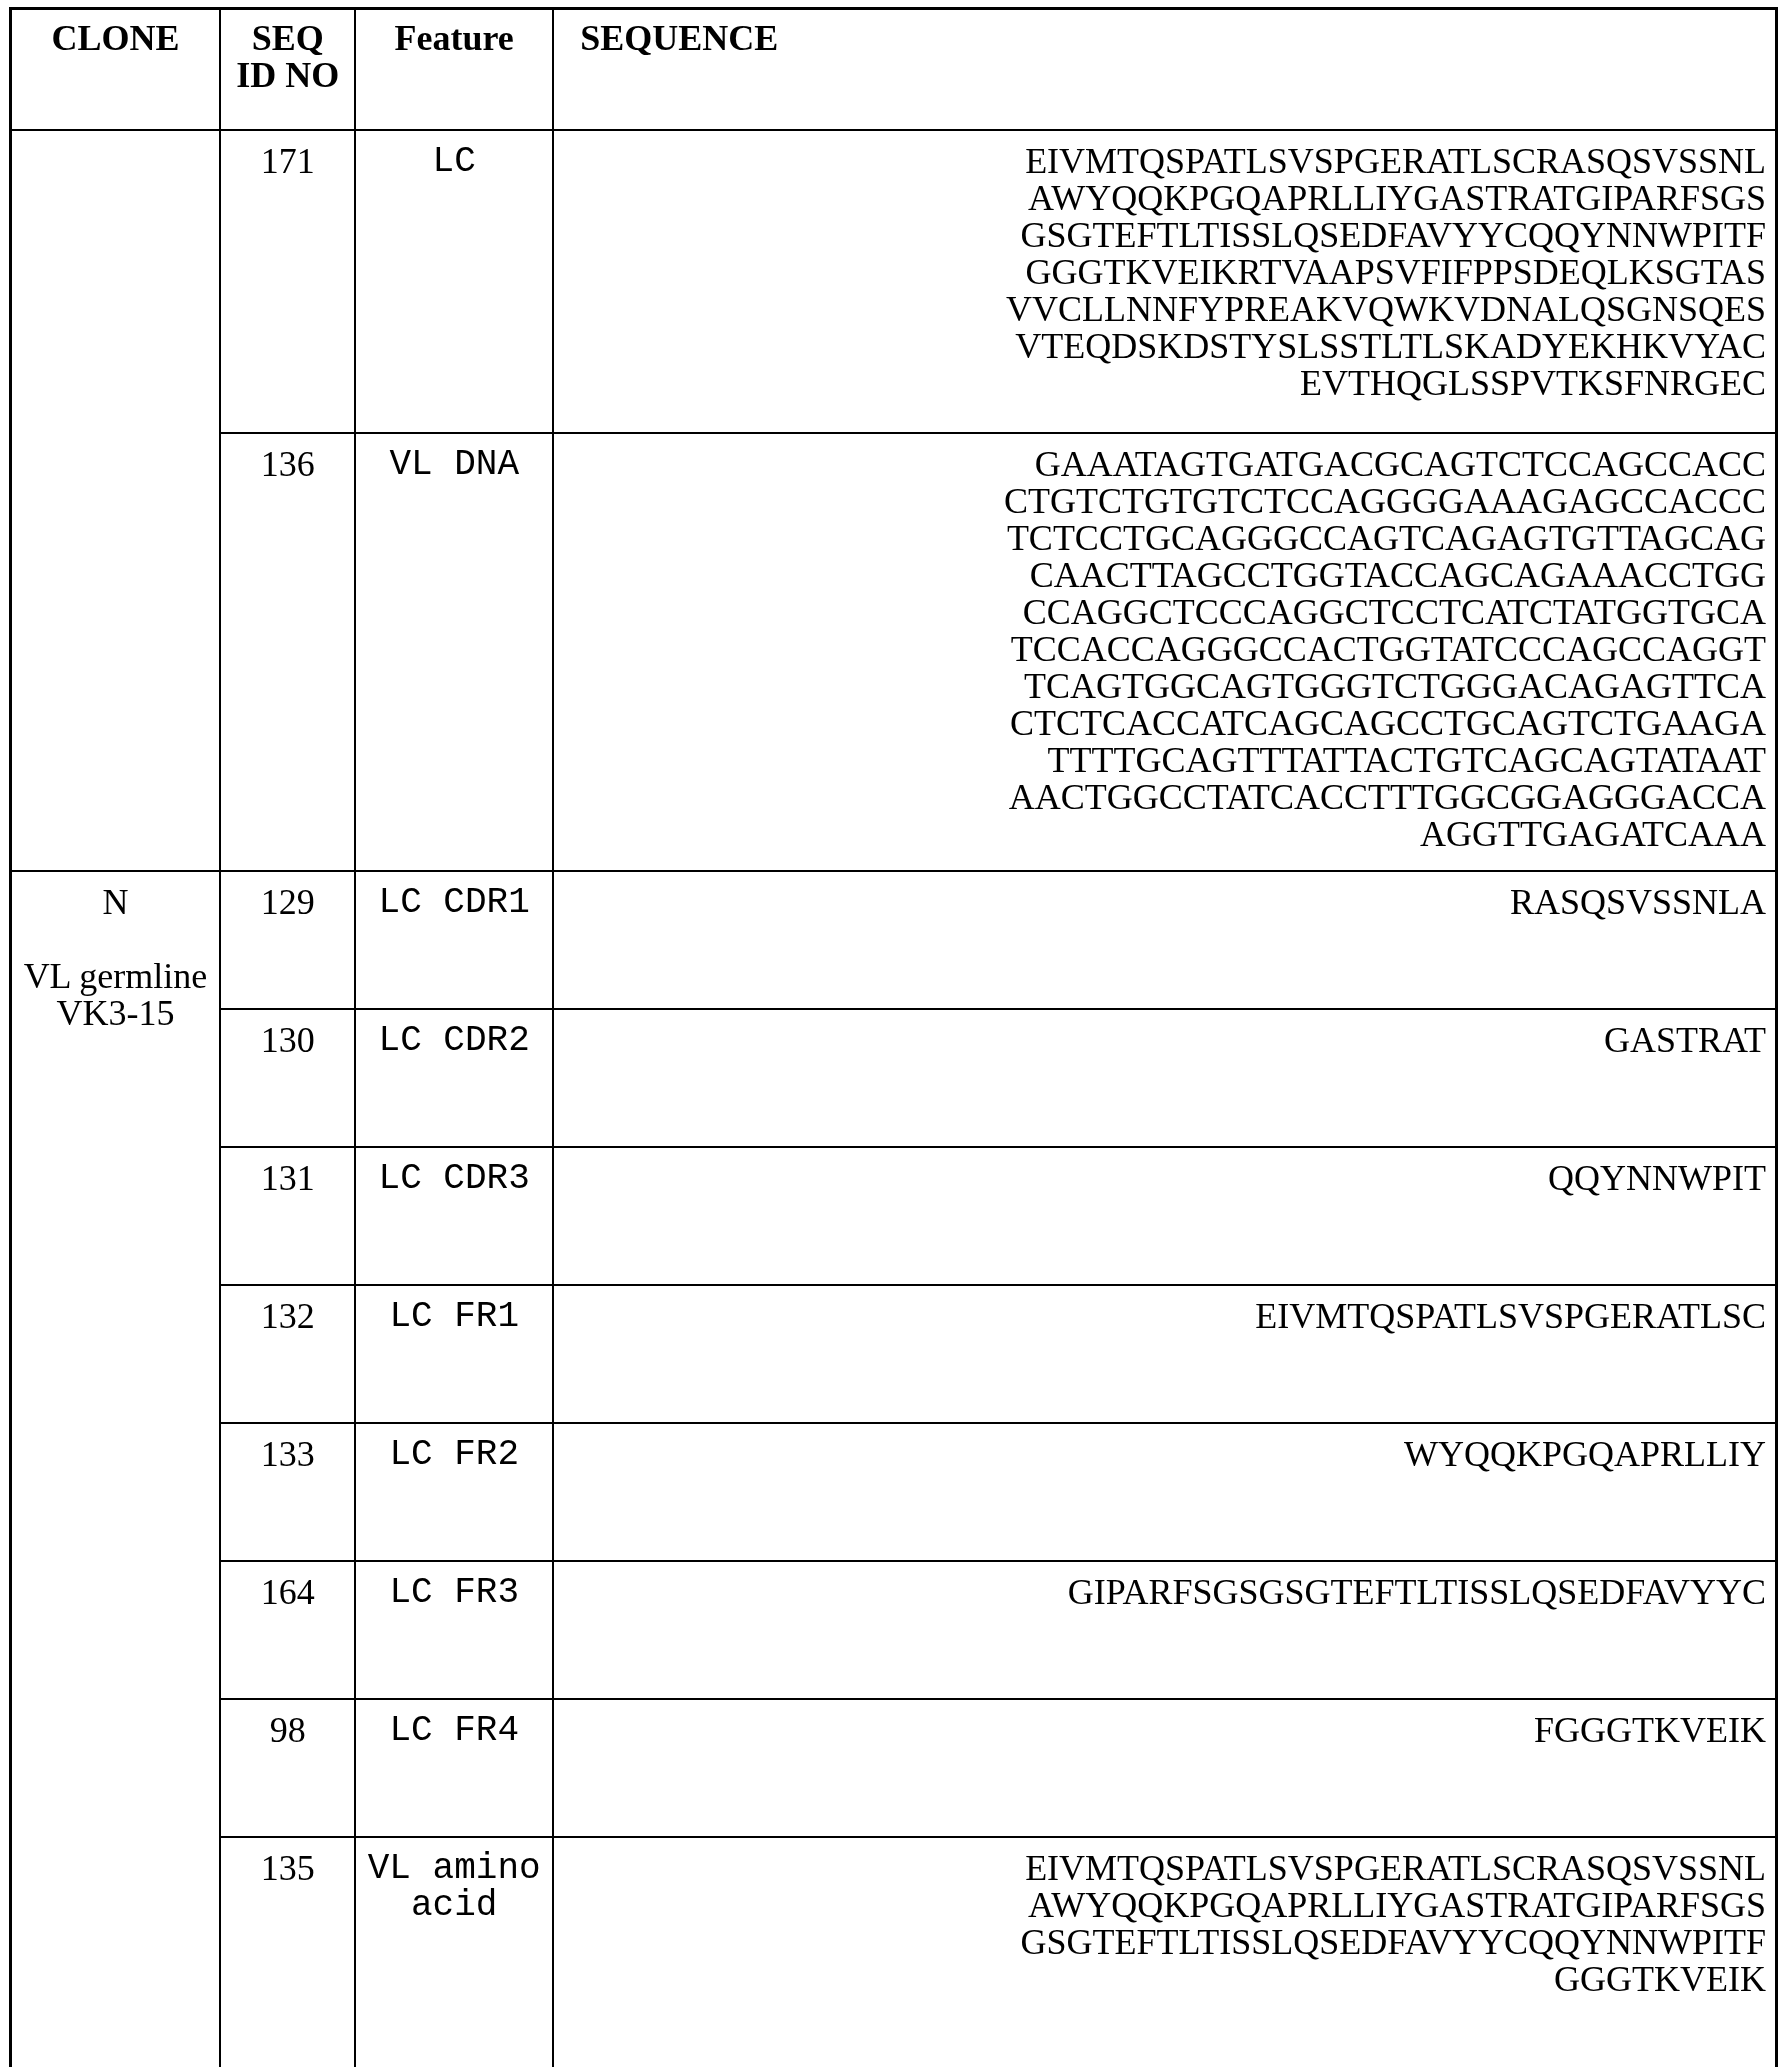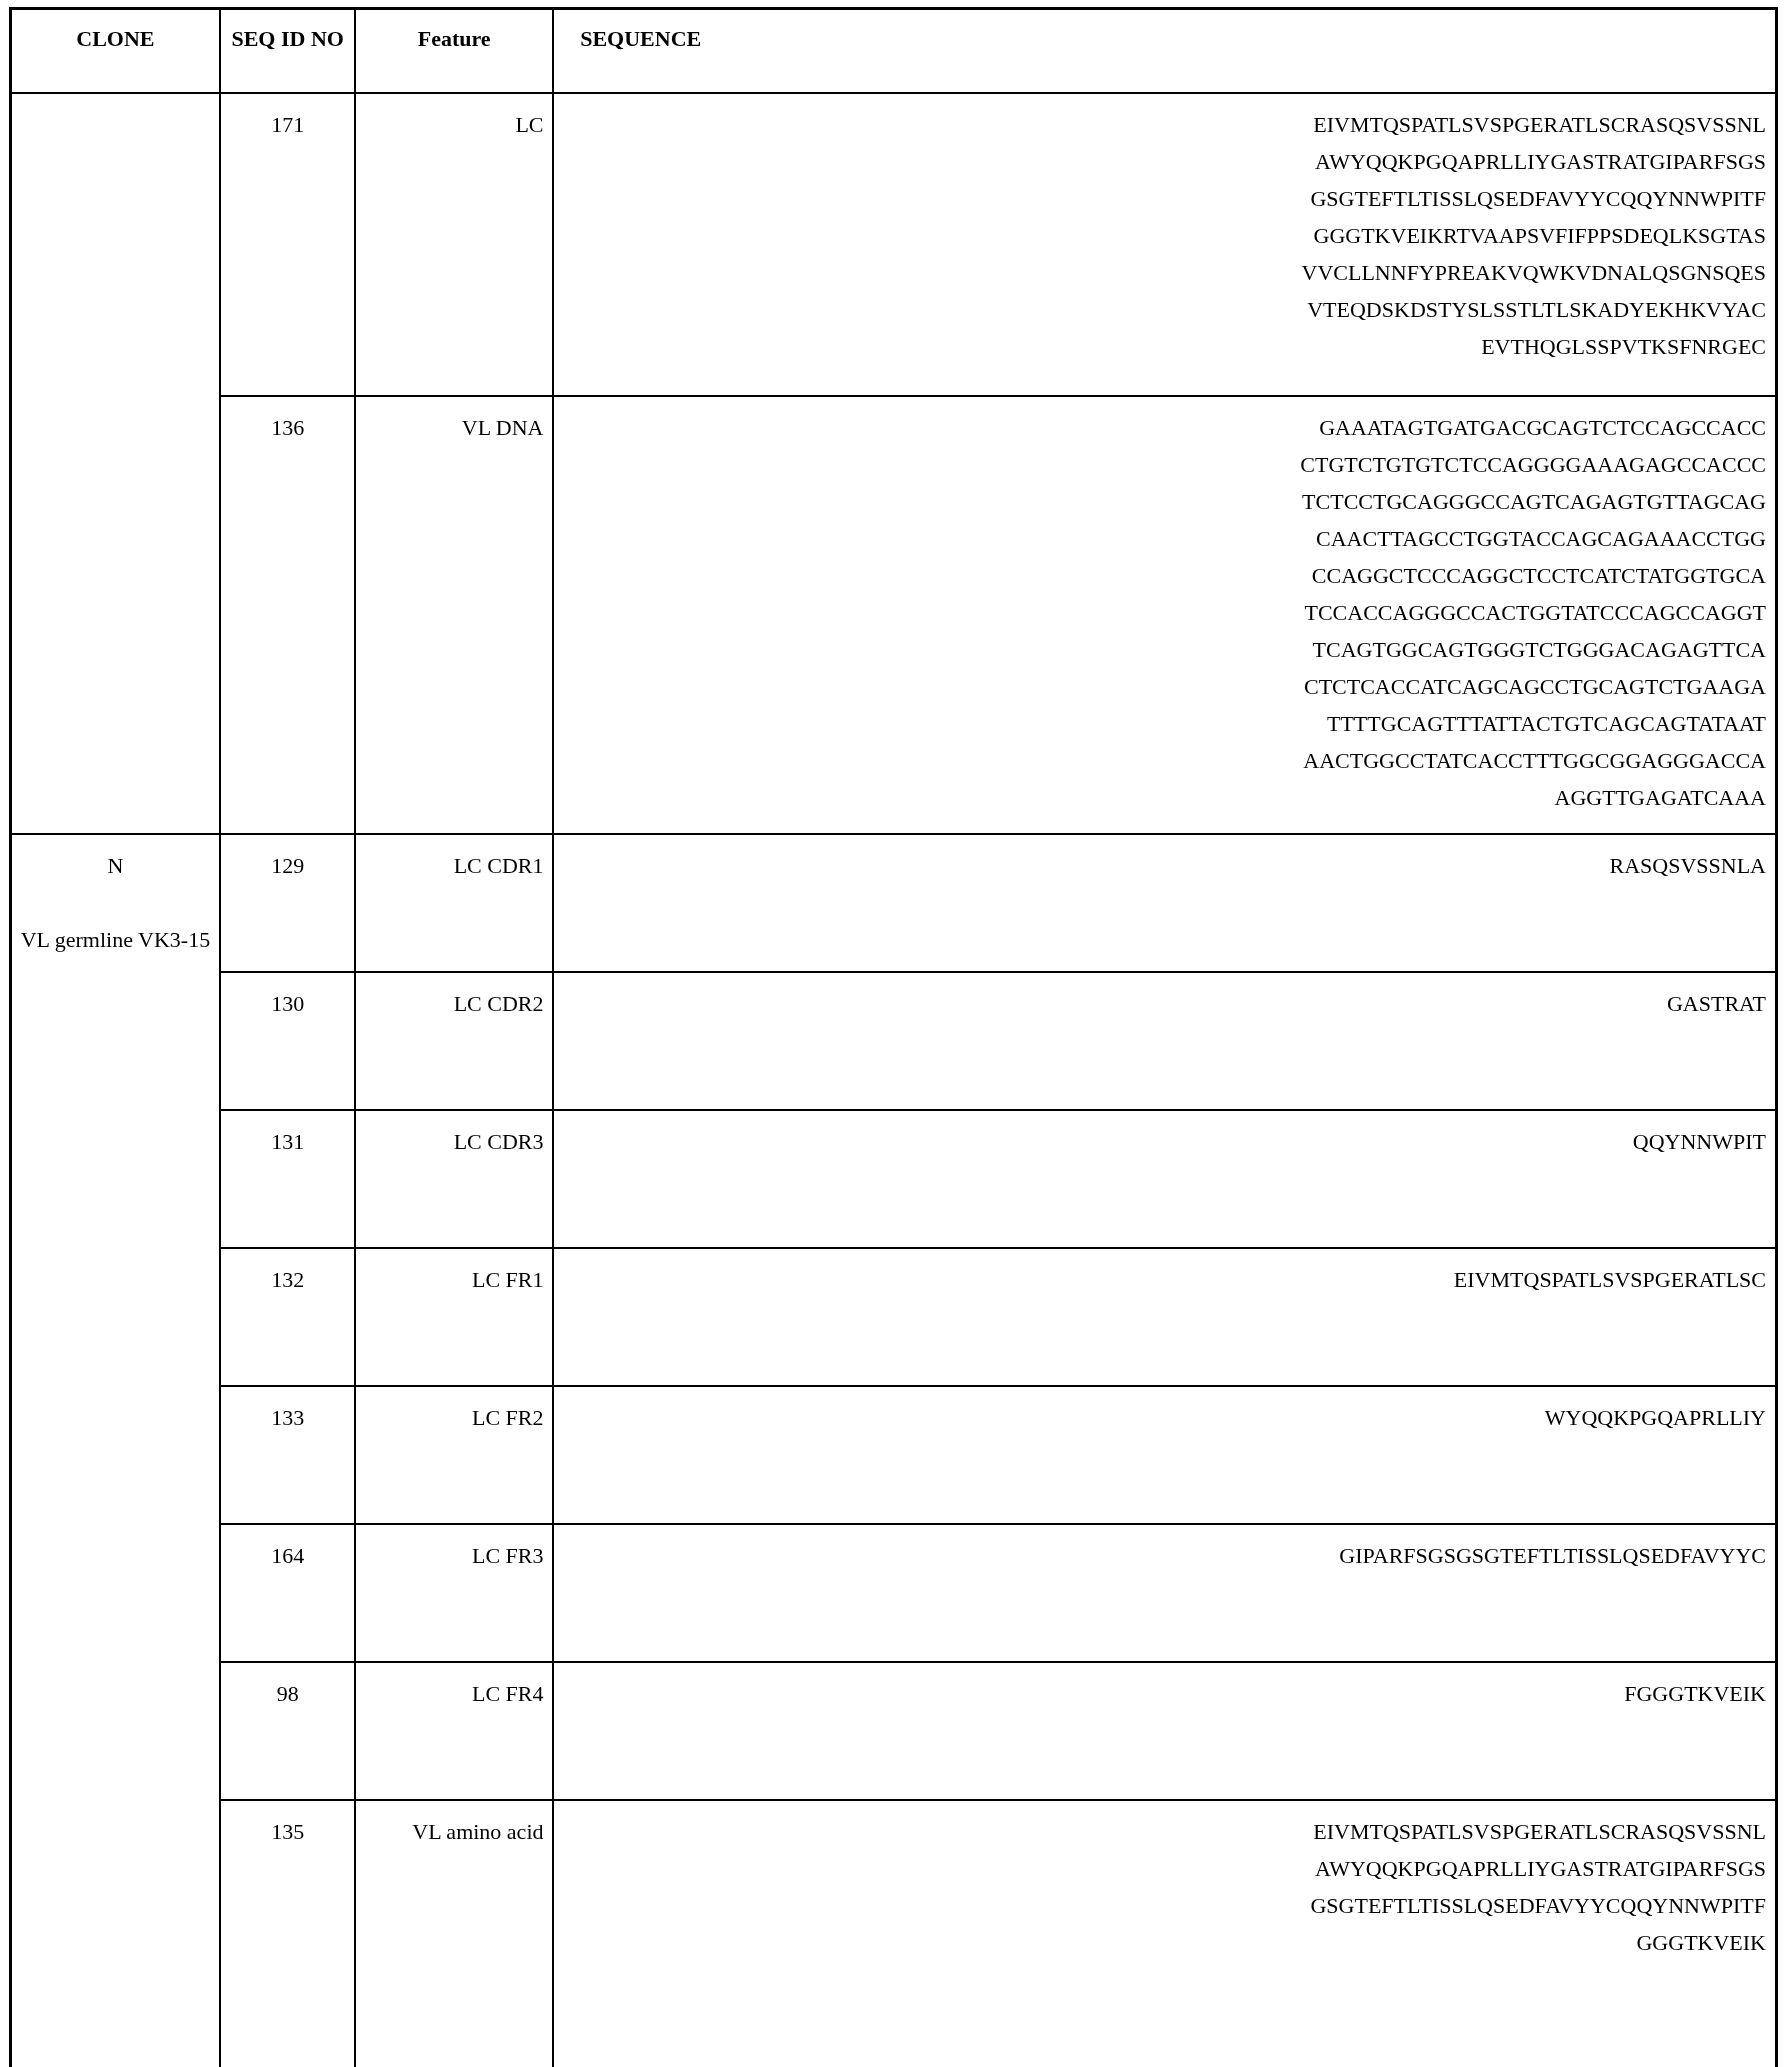--- a/index.html
+++ b/index.html
@@ -20,21 +20,21 @@
   table.seq-table {
     border-collapse: collapse;
     width: 1769px;
     table-layout: fixed;
     border: 3.5px solid #000000;
   }
   .seq-table th,
   .seq-table td {
     border: 2.6px solid #000000;
     vertical-align: top;
-    font-size: 22px;
+    font-size: 36px;
     line-height: 37px;
     padding: 10.4px 8.7px;
     overflow-wrap: anywhere;
   }
   .seq-table th {
     font-weight: bold;
     text-align: center;
     padding-top: 10.4px;
     padding-bottom: 35px;
   }
@@ -45,22 +45,23 @@
   td.clone-cell {
     text-align: center;
     white-space: pre-line;
     padding-top: 12px;
   }
   td.num-cell {
     text-align: center;
     padding-top: 12px;
   }
   td.feat-cell {
-    text-align: right;
+    text-align: center;
     padding-top: 12px;
+    font-family: Liberation Mono, monospace;
   }
   td.seq-cell {
     text-align: right;
     white-space: pre-line;
     padding-left: 14px;
     padding-top: 12px;
   }
   tr.row-lc td      { padding-bottom: 29.5px; margin-top: 20px; }
   tr.row-dna td     { padding-bottom: 17.4px; }
   tr.row-short td   { padding-bottom: 87px; }

